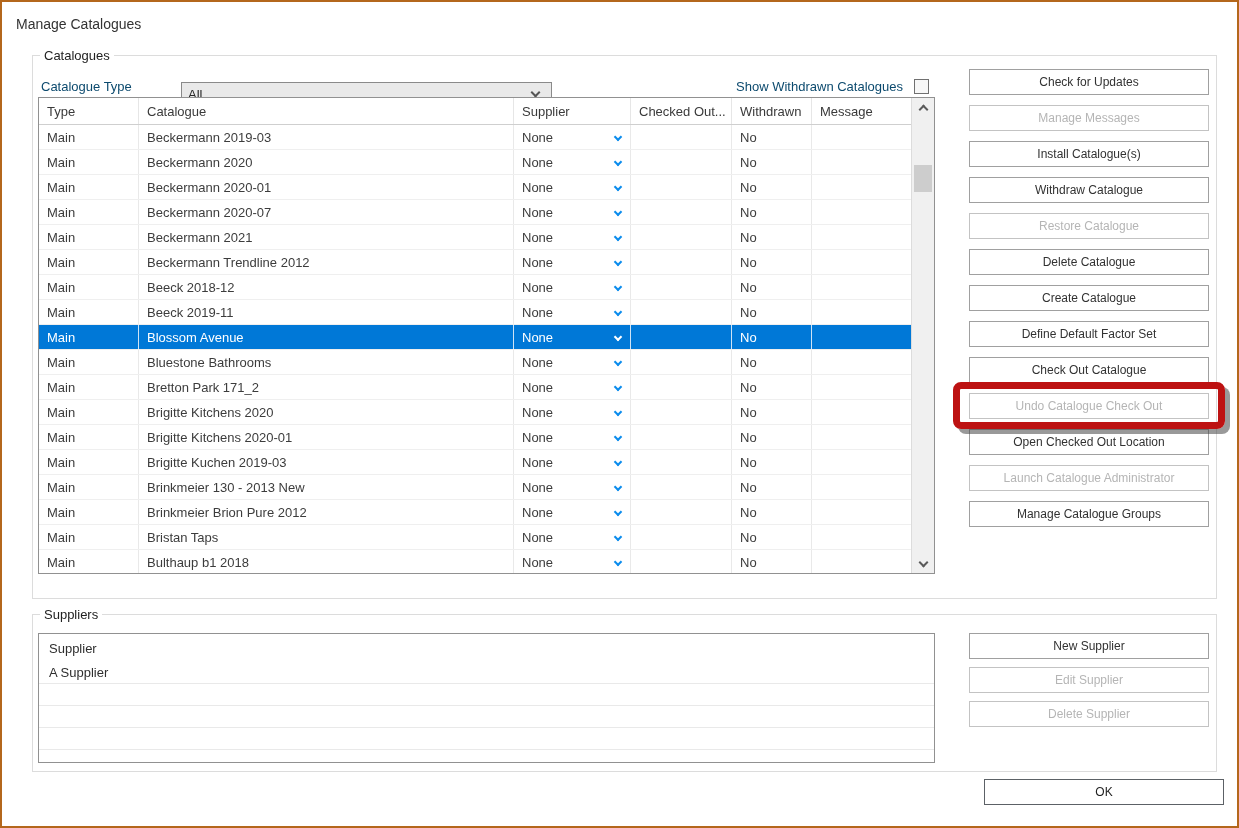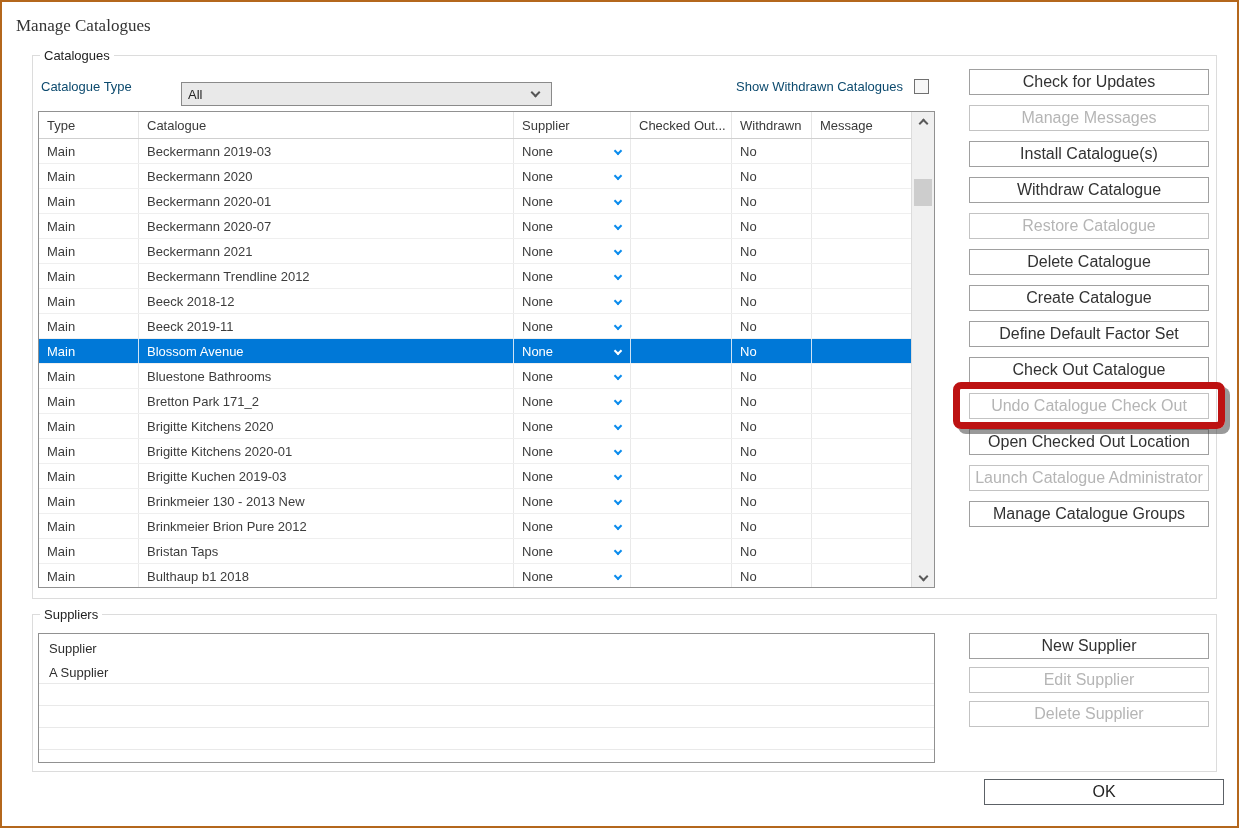--- a/index.html
+++ b/index.html
@@ -2,21 +2,21 @@
 <html><head>
 <meta charset="utf-8">
 <style>
   * { margin:0; padding:0; box-sizing:border-box; }
   body { background:#ffffff; font-family:"Liberation Sans", sans-serif; }
   .window {
     position:relative; width:1239px; height:828px; background:#fff;
     border:2px solid #b4671c; overflow:hidden;
     font-size:13px; color:#262626;
   }
-  .title { position:absolute; left:14px; top:14px; font-size:17px; color:#333;font-family:Liberation Serif, serif; }
+  .title { position:absolute; left:14px; top:14px; font-size:14px; color:#333; }
 
   
   .group { position:absolute; border:1px solid #dcdcdc; background:#fff; }
   .group-label { position:absolute; top:-8px; left:7px; background:#fff; padding:0 4px; color:#222; }
   #catalogues-group { left:30px; top:53px; width:1185px; height:544px; }
   #suppliers-group  { left:30px; top:612px; width:1185px; height:158px; }
 
   
   .field-label { position:absolute; color:#0c4a6e; }
   .combo {
@@ -26,21 +26,21 @@
   }
   .chev { display:inline-block; width:7px; height:7px; border-right:2px solid #555; border-bottom:2px solid #555; transform:rotate(45deg); }
   .combo .chev { position:absolute; right:12px; top:6px; }
   .checkbox {
     position:absolute; left:881px; top:23px; width:15px; height:15px;
     background:#f7f7f7; border:1px solid #707070; cursor:pointer;
   }
 
   
   .ctable {
-    position:absolute; left:5px; top:55px; width:897px; height:477px;
+    position:absolute; left:5px; top:41px; width:897px; height:477px;
     border:1px solid #919191; background:#fff; overflow:hidden;
   }
   .thead { display:flex; height:27px; border-bottom:1px solid #cfcfcf; margin-right:23px; color:#3a3a3a; }
   .th { display:flex; align-items:center; padding-left:8px; border-right:1px solid #e6e6e6; overflow:hidden; white-space:nowrap; }
   .tbody { position:absolute; left:0; top:27px; right:23px; bottom:0; }
   .tr { display:flex; height:25px; border-bottom:1px solid #efefef; color:#3c3c3c; cursor:default; }
   .td { display:flex; align-items:center; padding-left:8px; border-right:1px solid #e9e9e9; overflow:hidden; white-space:nowrap; position:relative; }
   .c0 { width:100px; } .c1 { width:375px; } .c2 { width:117px; } .c3 { width:101px; } .c4 { width:80px; } .c5 { flex:1; border-right:none; }
   .dd-chev { position:absolute; right:9px; top:9px; width:6px; height:6px; border-right:2px solid #0b8ced; border-bottom:2px solid #0b8ced; transform:rotate(45deg); }
   .tr.selected { background:#0078d7; color:#fff; }
@@ -54,21 +54,21 @@
   .scroll-up .chev { transform:rotate(-135deg); margin-top:4px; border-color:#5a5a5a; }
   .scroll-down .chev { transform:rotate(45deg); margin-bottom:3px; border-color:#5a5a5a; }
   .scroll-thumb { position:absolute; left:2px; top:67px; width:18px; height:27px; background:#cdcdcd; cursor:grab; }
 
   
   .btn-col { position:absolute; display:flex; flex-direction:column; }
   #catalogue-buttons { left:967px; top:67px; width:240px; gap:10px; }
   #supplier-buttons  { left:967px; top:631px; width:240px; gap:8px; }
   .btn {
     height:26px; width:240px; background:#fff; border:1px solid #a0a0a0;
-    font-family:"Liberation Sans", sans-serif; font-size:16px; color:#323232; cursor:pointer;
+    font-family:"Liberation Sans", sans-serif; font-size:12px; color:#323232; cursor:pointer;
   }
   .btn:disabled { border-color:#c3c3c3; color:#b5b5b5; cursor:default; }
   #ok-button { position:absolute; left:967px; top:777px; width:240px; height:26px; border-color:#5c6166; color:#1f1f1f;margin-left:15px; }
 
   
   .red-box {
     position:absolute; left:951px; top:380px; width:272px; height:47px;
     border:7px solid #bd1212; border-radius:8px;
     box-shadow:5px 5px 0 rgba(70,70,70,0.55);
     pointer-events:none; z-index:5;

